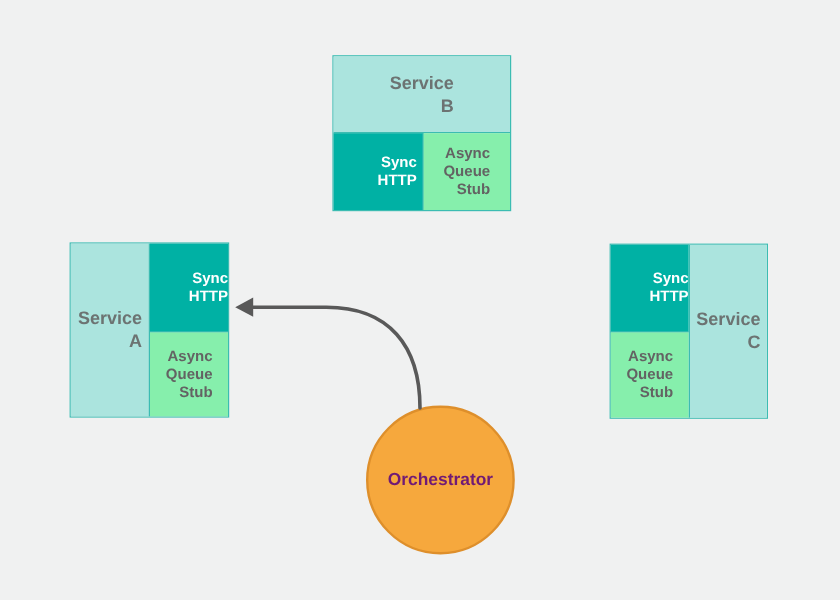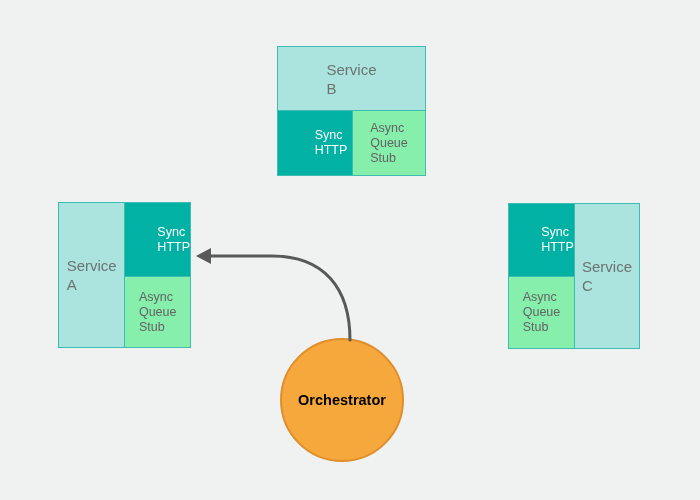--- a/index.html
+++ b/index.html
@@ -18,23 +18,23 @@
     position: absolute;
     box-sizing: border-box;
     border: 1.5px solid #3cbcb2;
     display: flex;
   }
   .cell {
     box-sizing: border-box;
     display: flex;
     align-items: center;
     justify-content: center;
-    text-align: left;
+    text-align: right;
     white-space: pre-line;
-    font-weight: normal;
+    font-weight: bold;
   }
   .title-cell {
     background: #abe4de;
     color: #6c7372;
     font-size: 15px;
     line-height: 19px;
   }
   .sync-cell {
     background: #00b1a4;
     color: #ffffff;
@@ -62,30 +62,30 @@
   #service-a .async-cell { flex: 1; }
   
   #service-c { left: 508px; top: 203px; width: 132px; height: 146px; flex-direction: row; }
   #service-c .col { display: flex; flex-direction: column; width: 65px; }
   #service-c .sync-cell  { height: 73px; border-bottom: 1px solid #3cbcb2; }
   #service-c .async-cell { flex: 1; }
   #service-c .title-cell { flex: 1; height: 100%; border-left: 1px solid #3cbcb2; }
   
   #orchestrator {
     position: absolute;
-    left: 280px; top: 338px;
+    left: 305px; top: 338px;
     width: 124px; height: 124px;
     box-sizing: border-box;
     background: #f6a83d;
     border: 2px solid #de8f2b;
     border-radius: 50%;
     display: flex;
     align-items: center;
     justify-content: center;
-    color: #000000;
+    color: #701a75;
     font-weight: bold;
     font-size: 14.5px;
   }
   
   #edge-layer {
     position: absolute;
     left: 0; top: 0;
     width: 700px; height: 500px;
     pointer-events: none;
   }

